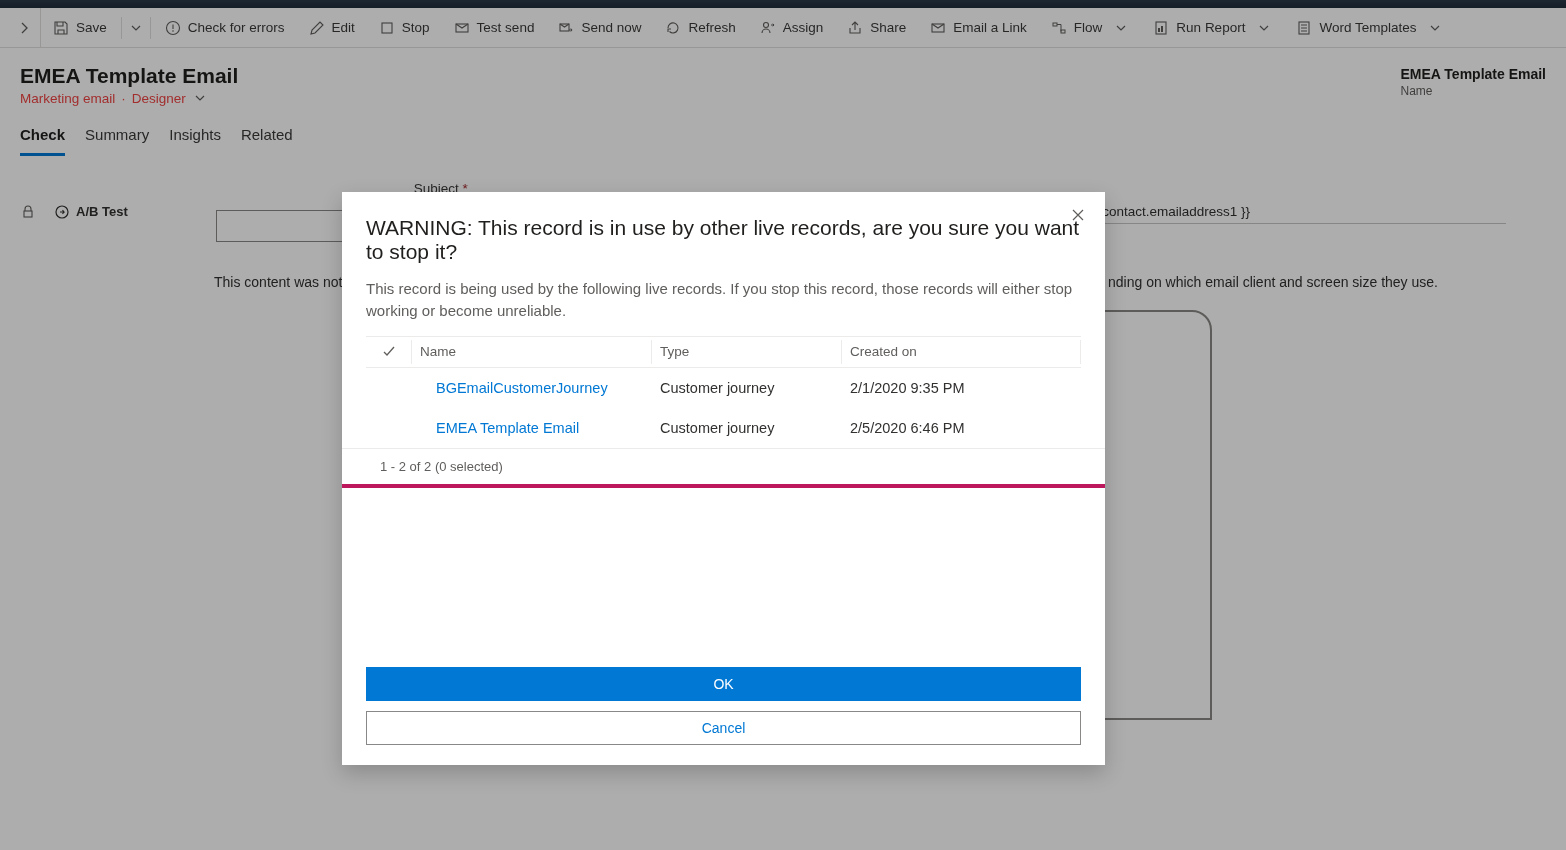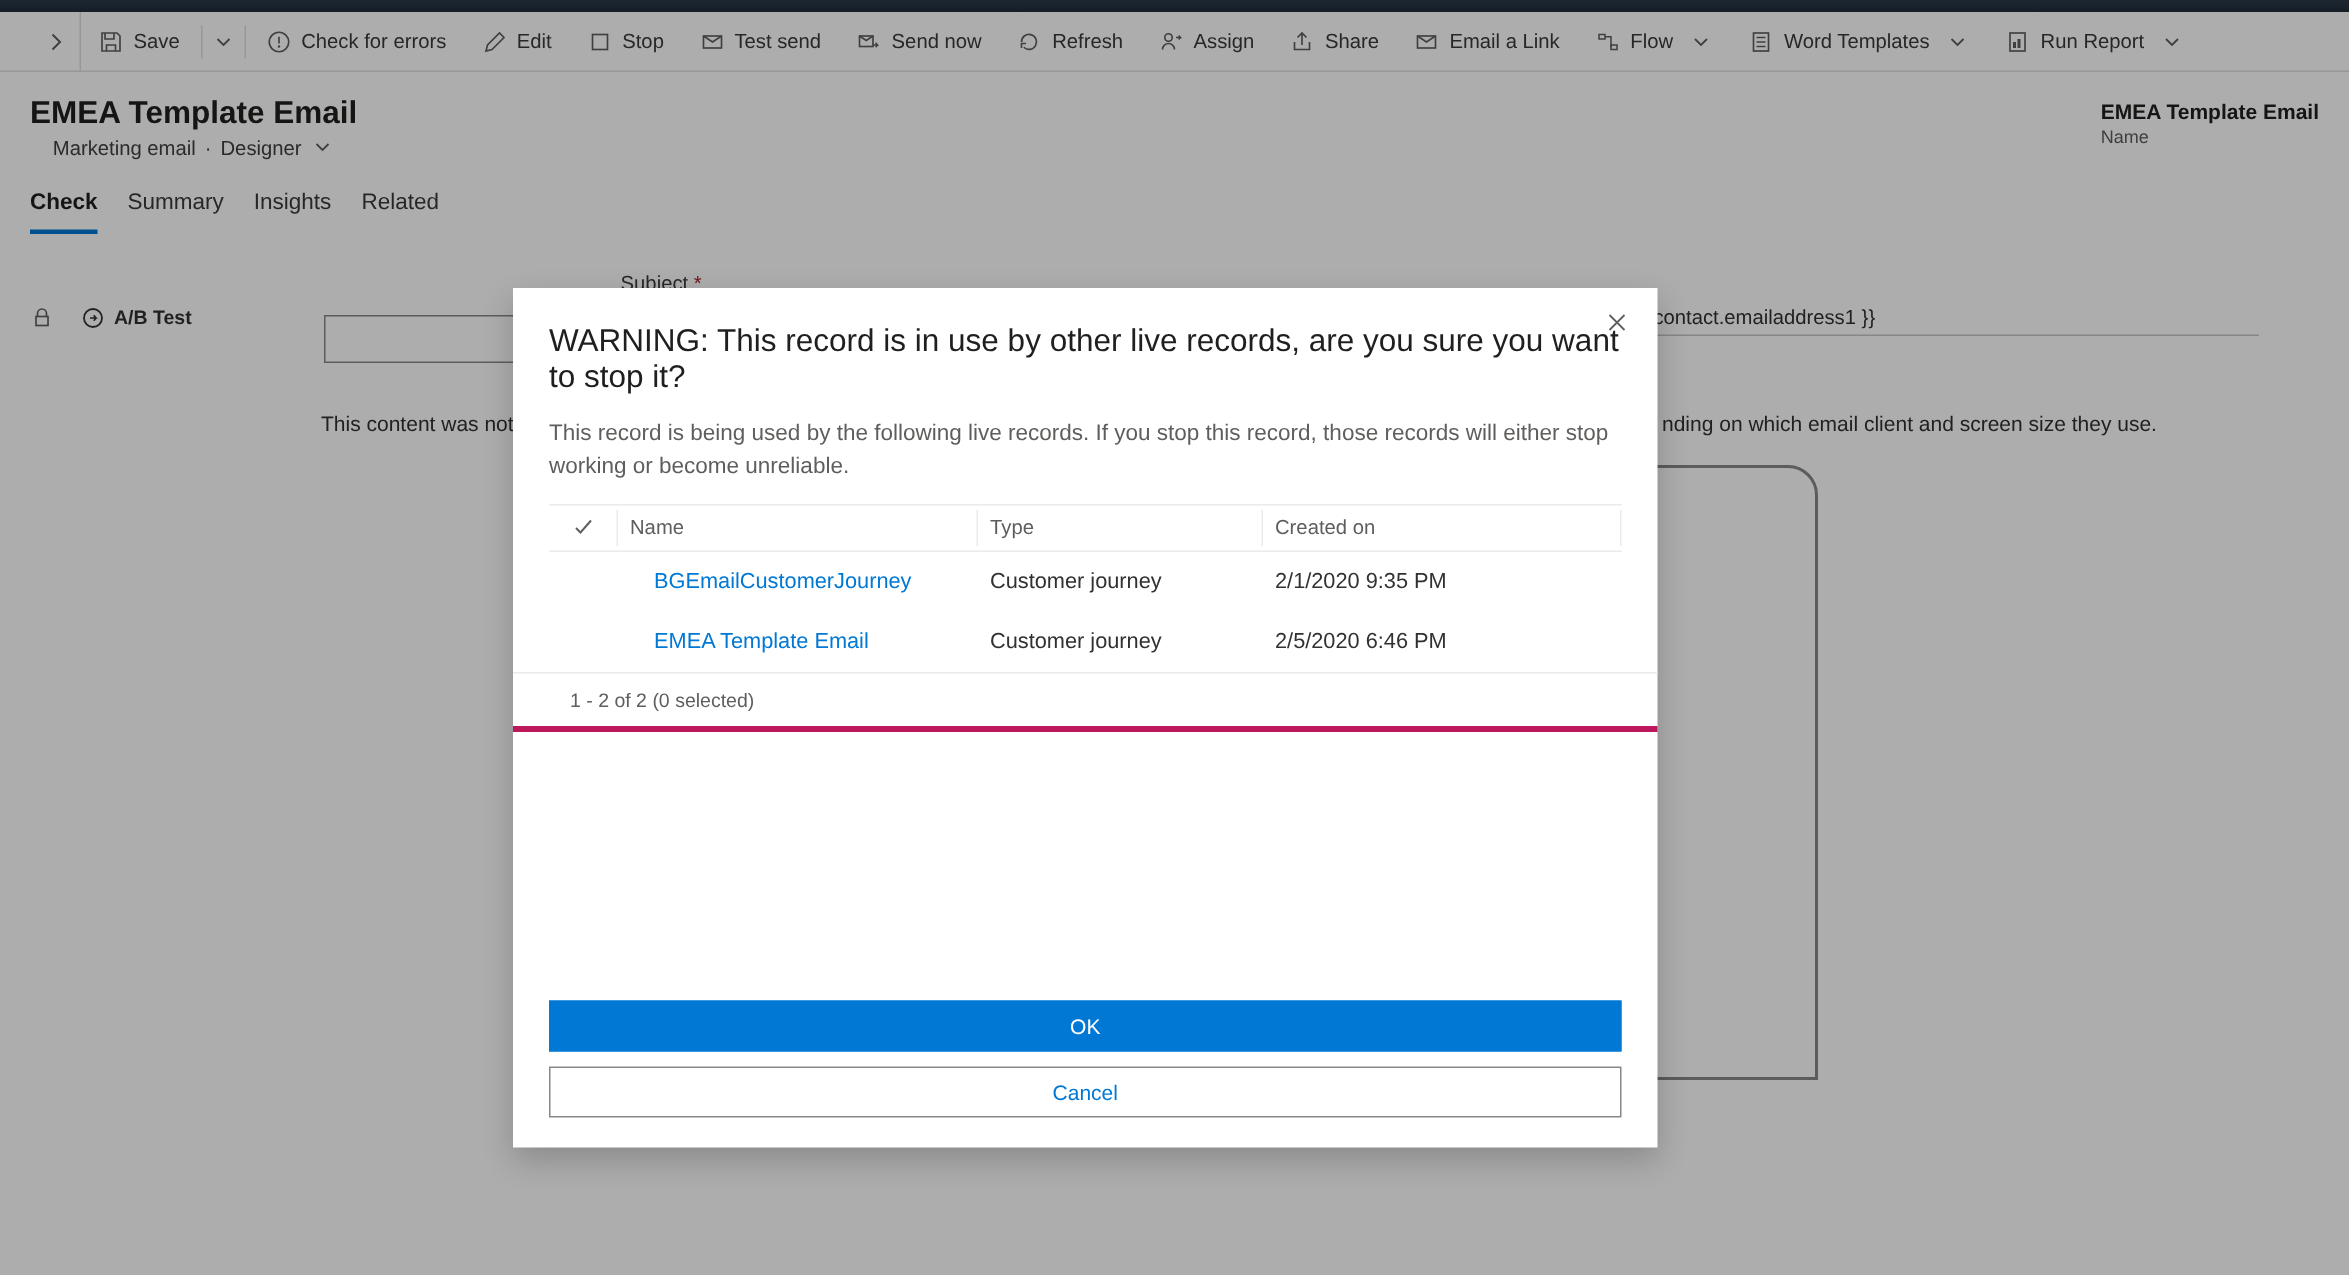--- a/index.html
+++ b/index.html
@@ -15,21 +15,21 @@
 }
 .topbar {
   height: 8px;
   background: linear-gradient(#2b3a4a, #1f2d3a);
 }
 .cmdbar {
   display: flex;
   align-items: center;
   height: 40px;
   border-bottom: 1px solid #e1dfdd;
-  padding: 0 20px;
+  padding: 0 7px;
   font-size: 13.5px;
   color: #3b3a39;
 }
 .cmdbar .back-btn {
   width: 34px;
   height: 40px;
   display: flex;
   align-items: center;
   justify-content: center;
   border-right: 1px solid #e1dfdd;
@@ -66,26 +66,25 @@
   padding: 16px 20px 0 20px;
   justify-content: space-between;
 }
 .page-header h1 {
   font-size: 21px;
   font-weight: 600;
   color: #201f1e;
 }
 .page-header .subtext {
   font-size: 13.5px;
-  color: #404040;
+  color: #ef4444;
   margin-top: 2px;
   display: flex;
   align-items: center;
   gap: 6px;
-  justify-content: center;
 }
 .right-meta {
   text-align: left;
   padding-top: 2px;
 }
 .right-meta .meta-title {
   font-size: 14px;
   font-weight: 600;
   color: #201f1e;
 }
@@ -413,42 +412,42 @@
         <svg viewBox="0 0 16 16">
           <path d="M4 6l4 4 4-4" fill="none" stroke="#605e5c" stroke-width="1.2"></path>
         </svg>
       </span>
   </div>
 
   <div class="cmd">
     <span class="ico">
         <svg viewBox="0 0 16 16">
           <rect x="3" y="2" width="10" height="12" fill="none" stroke="#605e5c" stroke-width="1.1"></rect>
+          <rect x="5" y="8" width="2" height="4" fill="#605e5c"></rect>
+          <rect x="8" y="6" width="2" height="6" fill="#605e5c"></rect>
+        </svg>
+      </span>
+    <span>Run Report</span>
+    <span class="ico" style="margin-left:4px">
+        <svg viewBox="0 0 16 16">
+          <path d="M4 6l4 4 4-4" fill="none" stroke="#605e5c" stroke-width="1.2"></path>
+        </svg>
+      </span>
+  </div>
+
+  <div class="cmd">
+    <span class="ico">
+        <svg viewBox="0 0 16 16">
+          <rect x="3" y="2" width="10" height="12" fill="none" stroke="#605e5c" stroke-width="1.1"></rect>
           <line x1="5" y1="5" x2="11" y2="5" stroke="#605e5c"></line>
           <line x1="5" y1="8" x2="11" y2="8" stroke="#605e5c"></line>
           <line x1="5" y1="11" x2="11" y2="11" stroke="#605e5c"></line>
         </svg>
       </span>
     <span>Word Templates</span>
-    <span class="ico" style="margin-left:4px">
-        <svg viewBox="0 0 16 16">
-          <path d="M4 6l4 4 4-4" fill="none" stroke="#605e5c" stroke-width="1.2"></path>
-        </svg>
-      </span>
-  </div>
-
-  <div class="cmd">
-    <span class="ico">
-        <svg viewBox="0 0 16 16">
-          <rect x="3" y="2" width="10" height="12" fill="none" stroke="#605e5c" stroke-width="1.1"></rect>
-          <rect x="5" y="8" width="2" height="4" fill="#605e5c"></rect>
-          <rect x="8" y="6" width="2" height="6" fill="#605e5c"></rect>
-        </svg>
-      </span>
-    <span>Run Report</span>
     <span class="ico" style="margin-left:4px">
         <svg viewBox="0 0 16 16">
           <path d="M4 6l4 4 4-4" fill="none" stroke="#605e5c" stroke-width="1.2"></path>
         </svg>
       </span>
   </div>
 </div>
 
 <div class="page-header">
   <div>

